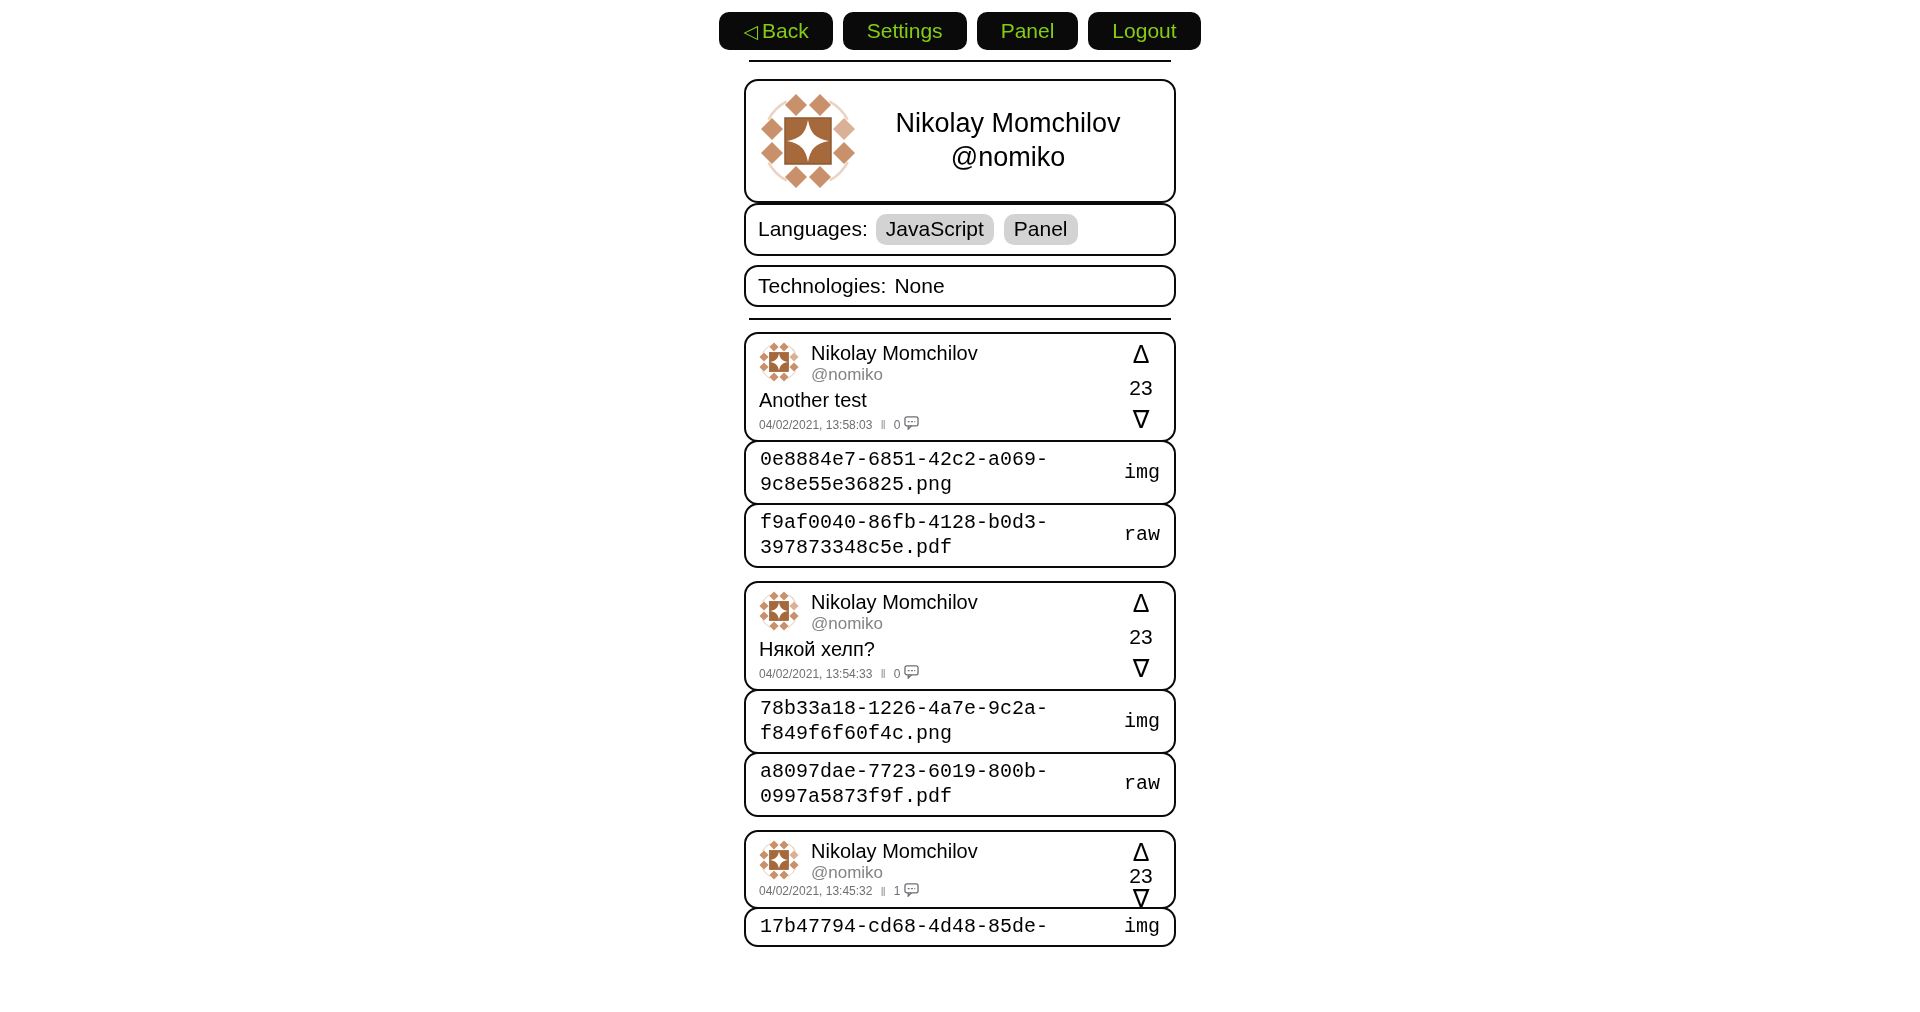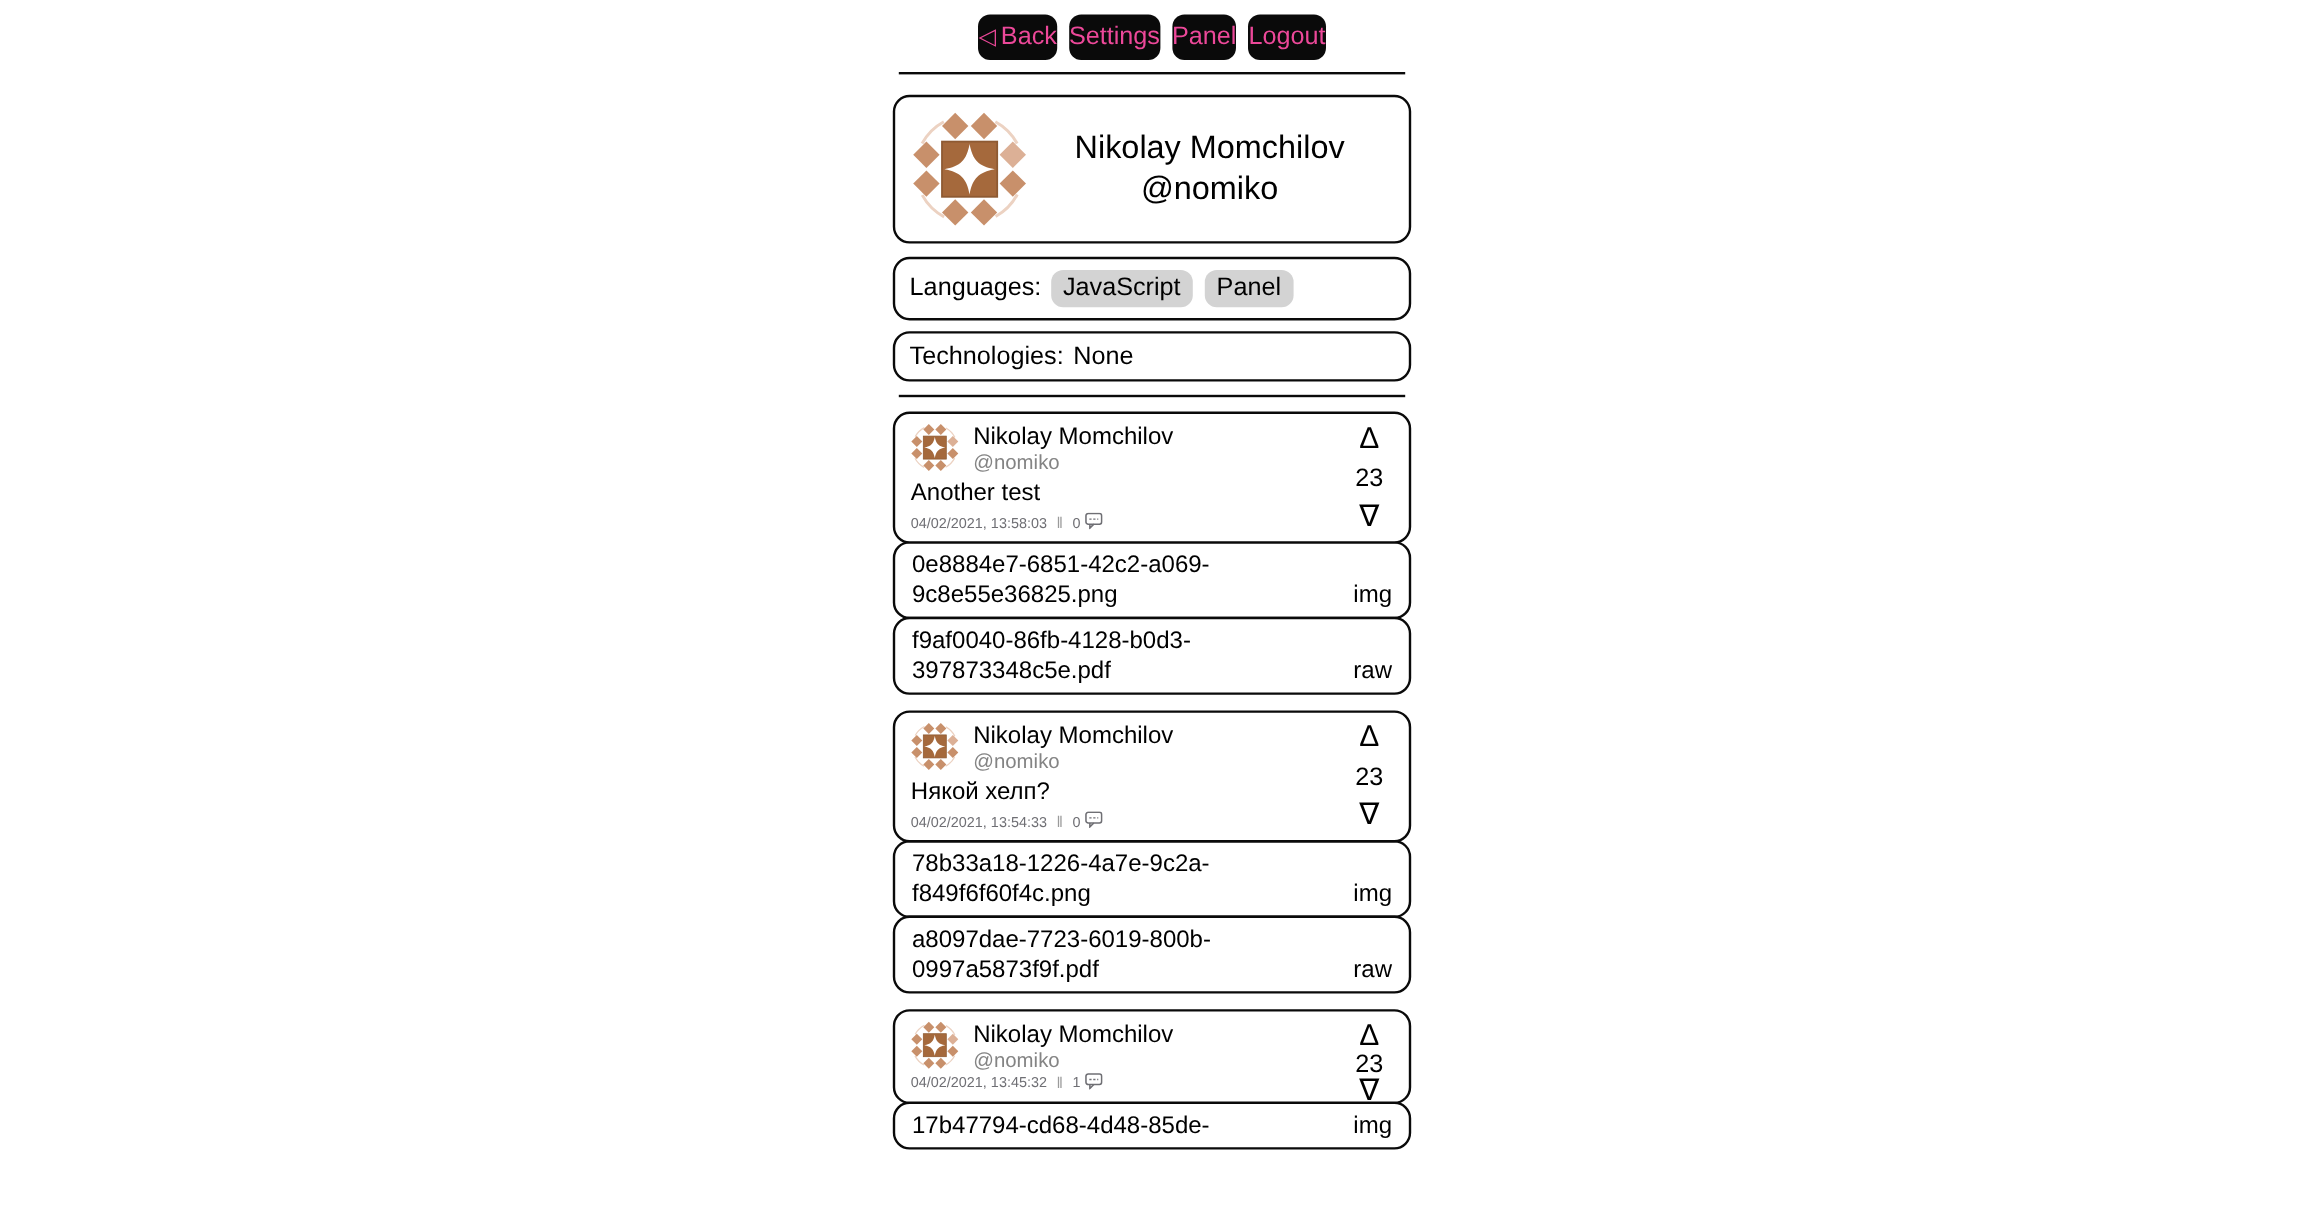--- a/index.html
+++ b/index.html
@@ -8,41 +8,41 @@
     width: 1920px; height: 1012px; overflow: hidden;
     font-family: "Liberation Sans", sans-serif;
     color: #000;
     padding-top: 12px;
   }
   .container { width: 432px; margin: 0 auto; }
 
   
   .toolbar { display: flex; justify-content: center; gap: 10px; }
   .toolbar button {
-    background: #0a0a0a; color: #ec4899; border: none; border-radius: 10px;
+    background: #0a0a0a; color: #84cc16; border: none; border-radius: 10px;
     font-family: "Liberation Sans", sans-serif; font-size: 21px;
-    padding: 6px 0; cursor: pointer; line-height: 1.2;
+    padding: 6px 24px; cursor: pointer; line-height: 1.2;
   }
   .toolbar .back-glyph { font-size: 19px; margin-right: 4px; }
 
   hr.divider { border: none; border-top: 2px solid #0a0a0a; }
   hr.divider.top { margin: 10px 5px 17px; }
   hr.divider.mid { margin: 11px 5px 12px; }
 
   .card {
     border: 2px solid #0a0a0a; border-radius: 14px; background: #fff;
   }
 
   
   .profile-card { display: flex; align-items: center; padding: 12px 14px; }
   .avatar-lg { width: 96px; height: 96px; flex: 0 0 96px; }
   .profile-names { flex: 1; text-align: center; font-size: 27px; line-height: 1.25; }
 
   
-  .info-card { margin-top: 11px; padding: 9px 12px; font-size: 21px;
+  .info-card { padding: 9px 12px; font-size: 21px;
                display: flex; align-items: center; flex-wrap: wrap; gap: 8px; }
   .info-card.slim { margin-top: 9px; padding: 7px 12px; }
   .tag { background: #d3d3d3; border-radius: 10px; padding: 3px 10px 4px; font-size: 21px; }
 
   
   .post-group + .post-group { margin-top: 13px; }
   .post-card { position: relative; padding: 8px 62px 7px 13px; cursor: pointer; }
   .post-head { display: flex; align-items: flex-start; }
   .avatar-sm { width: 40px; height: 40px; flex: 0 0 40px; }
   .post-who { margin-left: 12px; }
@@ -56,22 +56,22 @@
   .vote-col {
     position: absolute; top: 8px; bottom: 8px; right: 14px; width: 38px;
     display: flex; flex-direction: column; justify-content: space-between;
     align-items: center; text-align: center;
   }
   .vote-arrow { font-size: 25px; line-height: 1; cursor: pointer; }
   .vote-count { font-size: 21px; line-height: 1; }
 
   .attachment-row {
     margin-top: -2px; padding: 6px 14px; display: flex;
-    justify-content: space-between; align-items: flex-end;
-    font-size: 20px; line-height: 1.22; cursor: pointer;
+    justify-content: space-between; align-items: center;
+    font-size: 20px; line-height: 1.22; cursor: pointer; font-family: Liberation Mono, monospace;
   }
   .attachment-name { width: 320px; overflow-wrap: break-word; }
   .attachment-type { flex: 0 0 auto; }
 </style>
 </head>
 <body>
 
 <div class="container">
 
   <div class="toolbar">

